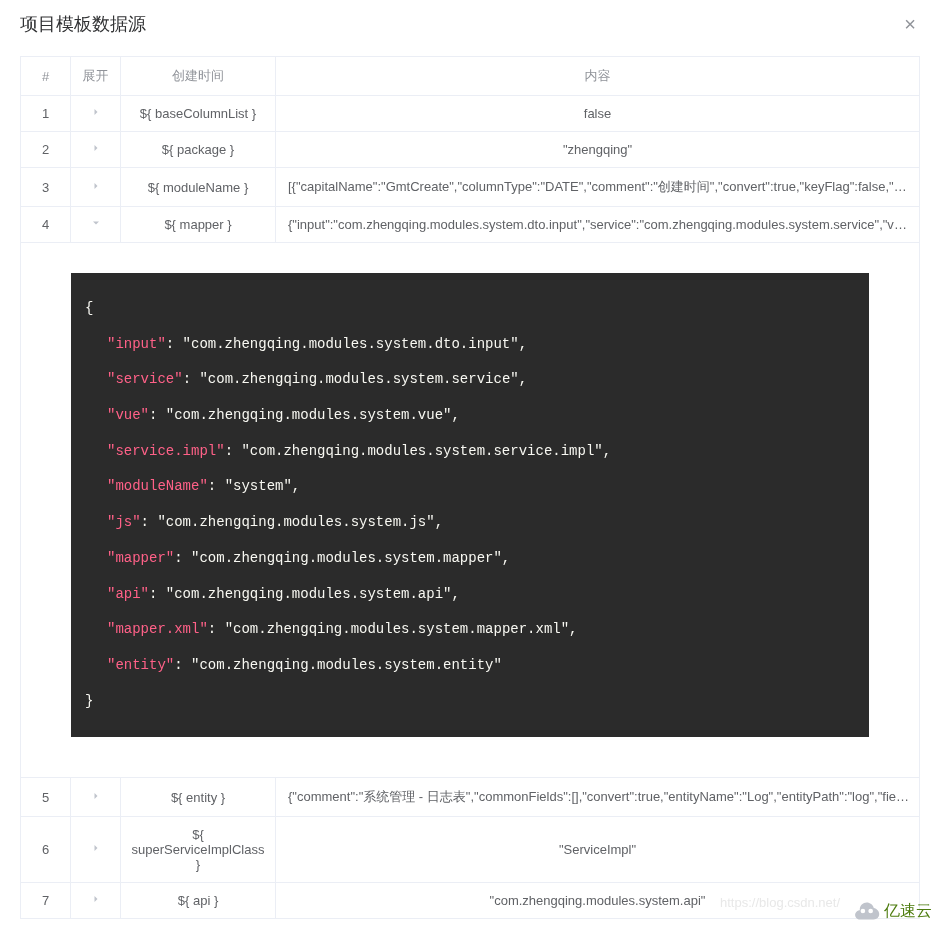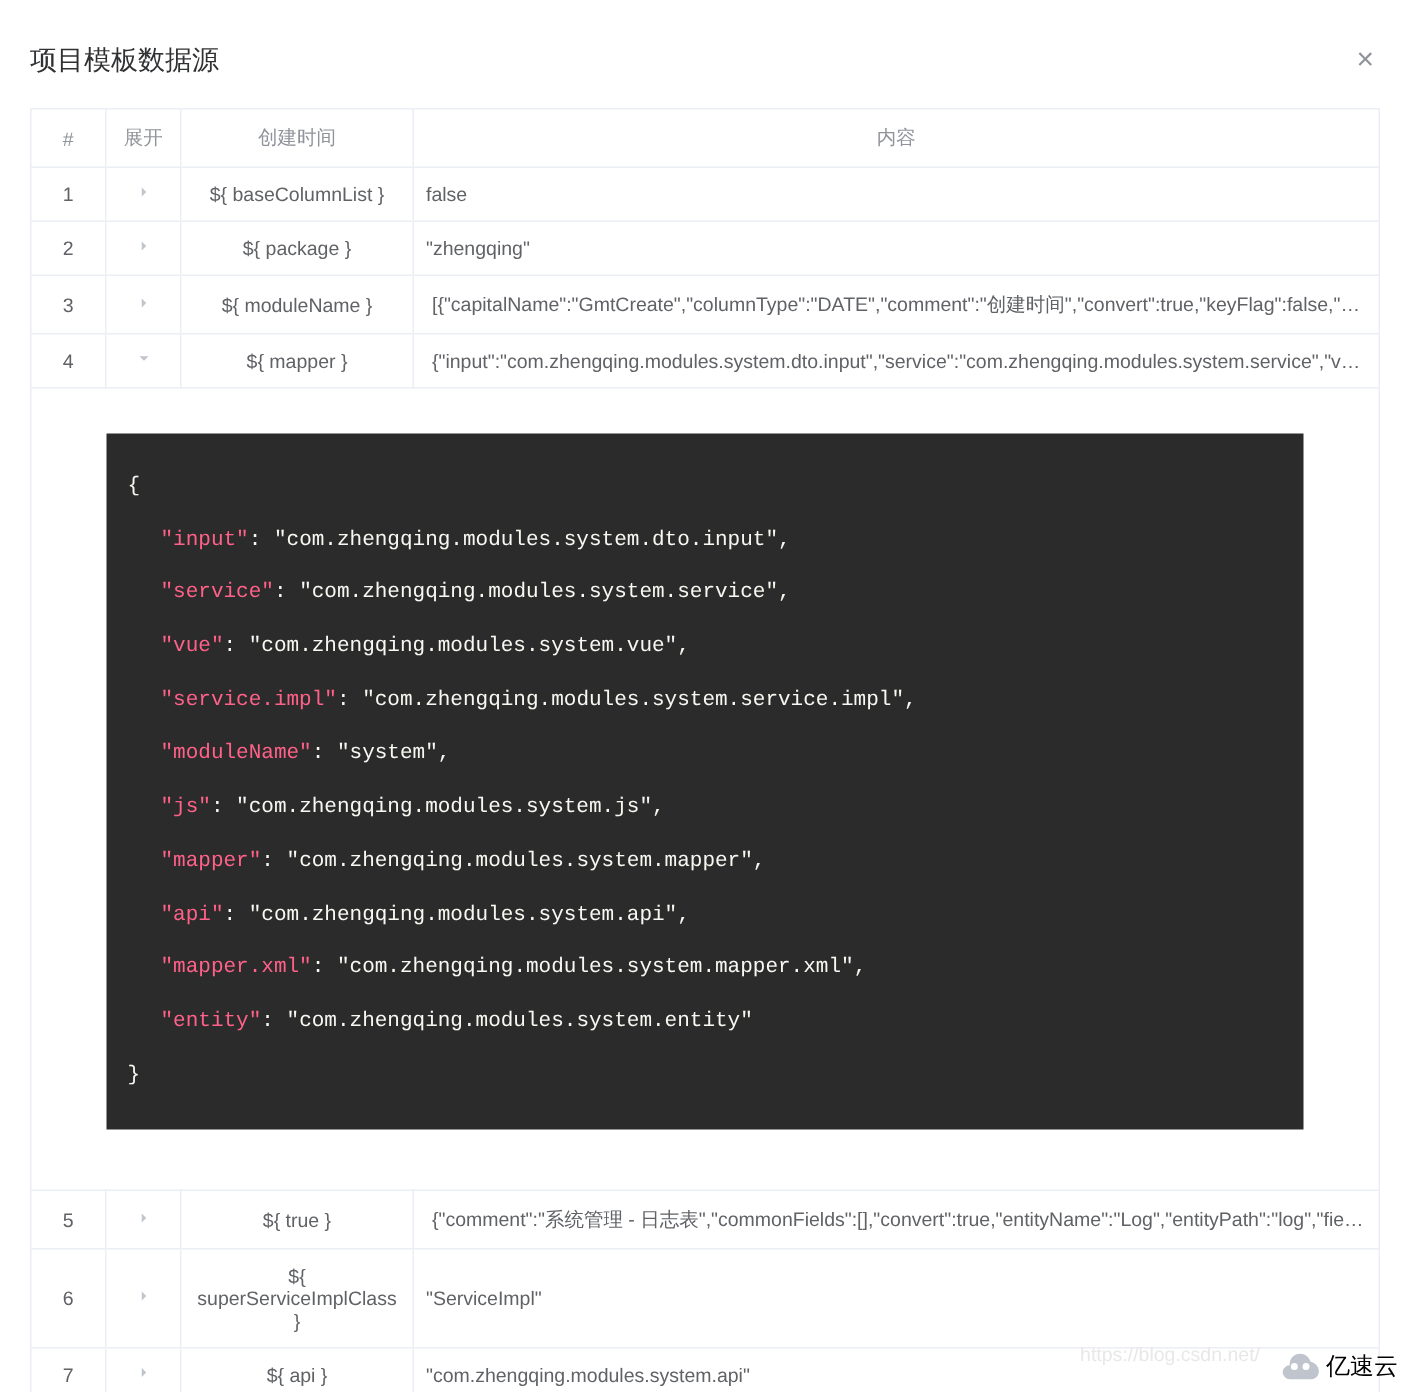--- a/index.html
+++ b/index.html
@@ -11,21 +11,21 @@
       font-family: -apple-system, BlinkMacSystemFont, "Segoe UI", "PingFang SC", "Microsoft YaHei", "Helvetica Neue", Helvetica, Arial, sans-serif;
       font-size: 13px;
       color: #606266;
       background: #fff;
       width: 940px;
       height: 928px;
       overflow: hidden;
       position: relative;
     }
     .dialog-header {
-      padding: 28px 20px 10px 20px;
+      padding: 12px 20px 10px 20px;
       display: flex;
       justify-content: space-between;
       align-items: center;
     }
     .dialog-title {
       font-size: 18px;
       color: #303133;
       font-weight: 400;
       line-height: 24px;
     }
@@ -56,21 +56,21 @@
     th {
       background: #fff;
       font-weight: 500;
       color: #909399;
     }
     .col-idx { width: 50px; }
     .col-exp { width: 50px; }
     .col-src { width: 155px; }
     .col-content { }
     .content-cell {
-      text-align: left;
+      text-align: center;
       white-space: nowrap;
       overflow: hidden;
       text-overflow: ellipsis;
     }
     .content-cell-left {
       text-align: left;
       padding-left: 12px;
       white-space: nowrap;
       overflow: hidden;
       text-overflow: ellipsis;
@@ -116,21 +116,21 @@
       font-size: 13px;
       pointer-events: none;
     }
     .logo-corner {
       position: absolute;
       right: 8px;
       bottom: 6px;
       display: flex;
       align-items: center;
       gap: 4px;
-      color: #000000;
+      color: #4d7c0f;
       font-size: 16px;
     }
     .logo-corner svg {
       width: 28px;
       height: 22px;
       fill: #c0c4cc;
     }
   </style>
 </head>
 <body>
@@ -207,21 +207,21 @@
         </td>
       </tr>
 
       <tr>
         <td>5</td>
         <td>
           <span class="chevron"><svg viewBox="0 0 24 24">
                 <path d="M9 6l6 6-6 6z"></path>
               </svg></span>
         </td>
-        <td>${ true }</td>
+        <td>${ entity }</td>
         <td class="content-cell-left">{"comment":"系统管理 - 日志表","commonFields":[],"convert":true,"entityName":"Log","entityPath":"log","fieldNames":"id ...</td>
       </tr>
 
       <tr>
         <td>6</td>
         <td>
           <span class="chevron"><svg viewBox="0 0 24 24">
                 <path d="M9 6l6 6-6 6z"></path>
               </svg></span>
         </td>

